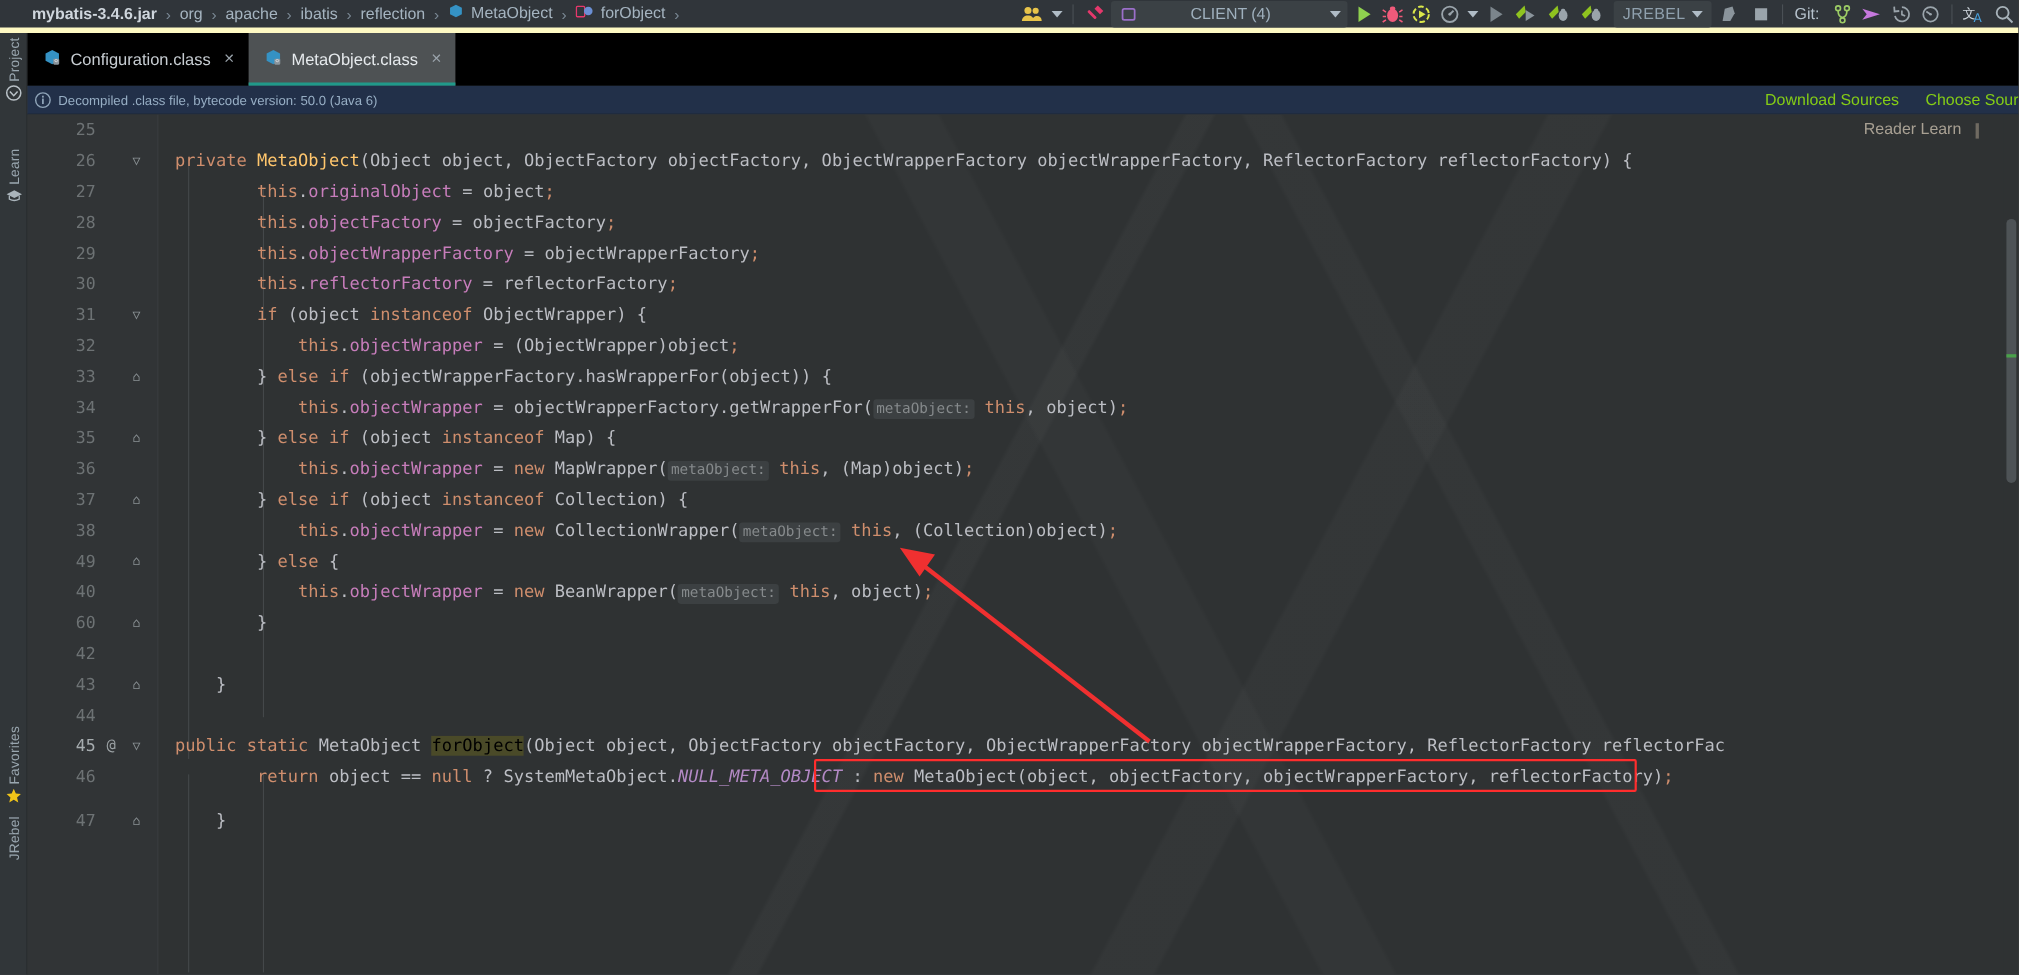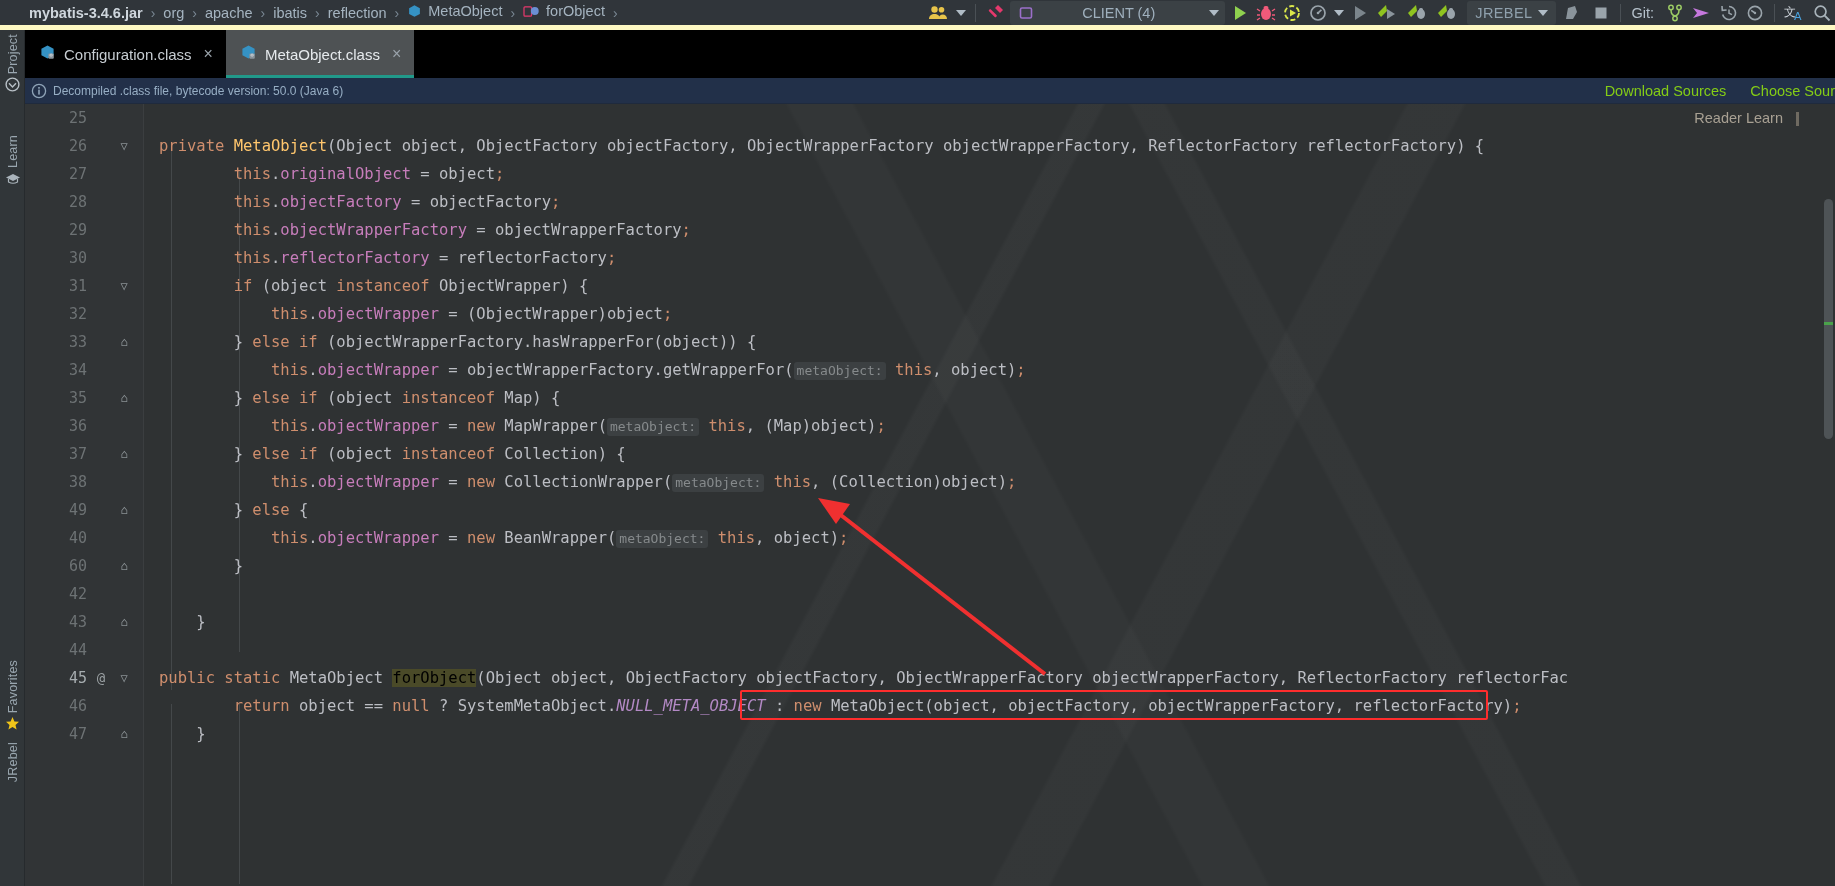--- a/index.html
+++ b/index.html
@@ -491,21 +491,21 @@
       <div class="ln" style="top: 0px;"><span class="lnum">37</span><span class="fold">⌂</span><span class="txt"><span class="id">        } </span><span class="kw">else</span><span class="id"> </span><span class="kw">if</span><span class="id"> (object </span><span class="kw">instanceof</span><span class="id"> Collection) {</span></span></div>
       <div class="ln" style="top: 0px;"><span class="lnum">38</span><span class="txt"><span class="id">            </span><span class="kw">this</span><span class="id">.</span><span class="fld">objectWrapper</span><span class="id"> = </span><span class="kw">new</span><span class="id"> CollectionWrapper(</span><span class="hint">metaObject:</span><span class="id"> </span><span class="kw">this</span><span class="id">, (Collection)object)</span><span class="semi">;</span></span></div>
       <div class="ln" style="top: 0px;"><span class="lnum">49</span><span class="fold">⌂</span><span class="txt"><span class="id">        } </span><span class="kw">else</span><span class="id"> {</span></span></div>
       <div class="ln" style="top: 0px;"><span class="lnum">40</span><span class="txt"><span class="id">            </span><span class="kw">this</span><span class="id">.</span><span class="fld">objectWrapper</span><span class="id"> = </span><span class="kw">new</span><span class="id"> BeanWrapper(</span><span class="hint">metaObject:</span><span class="id"> </span><span class="kw">this</span><span class="id">, object)</span><span class="semi">;</span></span></div>
       <div class="ln" style="top: 0px;"><span class="lnum">60</span><span class="fold">⌂</span><span class="txt"><span class="id">        }</span></span></div>
       <div class="ln" style="top: 0px;"><span class="lnum">42</span><span class="txt"></span></div>
       <div class="ln" style="top: 0px;"><span class="lnum">43</span><span class="fold">⌂</span><span class="txt"><span class="id">    }</span></span></div>
       <div class="ln" style="top: 0px;"><span class="lnum">44</span><span class="txt"></span></div>
       <div class="ln" style="top: 0px;"><span class="lnum cur">45</span><span class="ann">@</span><span class="fold">▽</span><span class="txt"><span class="kw">public</span><span class="id"> </span><span class="kw">static</span><span class="id"> MetaObject </span><span class="usagehl">forObject</span><span class="id">(Object object, ObjectFactory objectFactory, ObjectWrapperFactory objectWrapperFactory, ReflectorFactory reflectorFac</span></span></div>
       <div class="ln" style="top: 0px;"><span class="lnum">46</span><span class="txt"><span class="id">        </span><span class="kw">return</span><span class="id"> object == </span><span class="kw">null</span><span class="id"> ? SystemMetaObject.</span><span class="sfld">NULL_META_OBJECT</span><span class="id"> : </span><span class="kw">new</span><span class="id"> MetaObject(object, objectFactory, objectWrapperFactory, reflectorFactory)</span><span class="semi">;</span></span></div>
-      <div class="ln" style="top: 0px;"><span class="lnum">47</span><span class="fold">⌂</span><span class="txt"><span class="id">    }</span></span></div>
+      <div class="ln" style="top: 12px;"><span class="lnum">47</span><span class="fold">⌂</span><span class="txt"><span class="id">    }</span></span></div>
     </div>
 
   <div class="redbox" style="left:715px; top:586px; width:748px; height:30px;"></div>
 
   <svg class="arrow-svg" width="1810" height="782">
     <line x1="1020" y1="570" x2="808" y2="405" stroke="#f03030" stroke-width="4"></line>
     <polygon points="793,394 825,400 811,420" fill="#f03030"></polygon>
   </svg>
 
   <div class="scrollcol">

